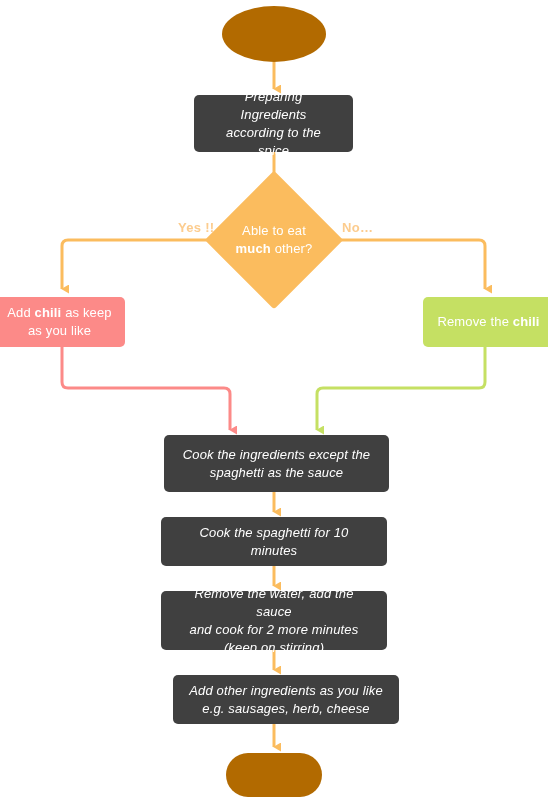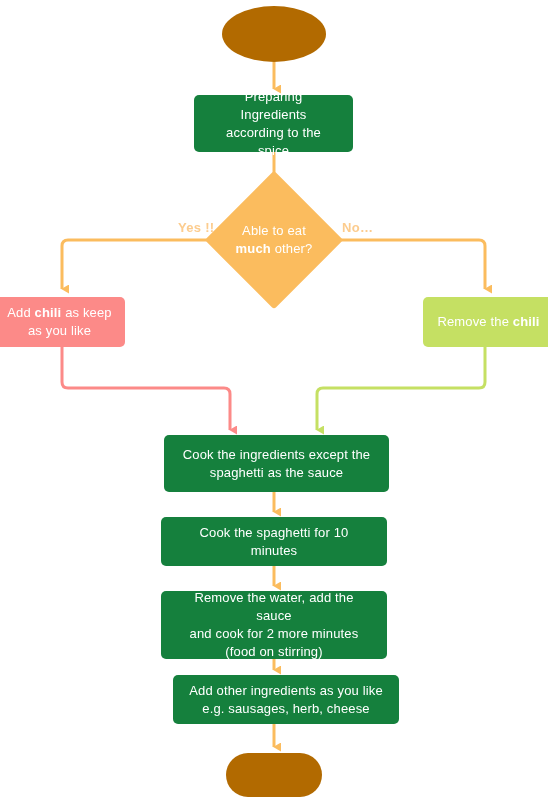--- a/index.html
+++ b/index.html
@@ -40,23 +40,24 @@
   .node-terminal {
     background: #b26a00;
   }
   .node-terminal.oval {
     border-radius: 50%;
   }
   .node-terminal.stadium {
     border-radius: 40px;
   }
   .node-process {
-    background: #15803d;
+    background: #404040;
     border-radius: 5px;
     padding: 6px 16px;
+    font-style: italic;
   }
   .node-pink {
     background: #fc8a88;
     border-radius: 5px;
     padding: 6px 10px;
   }
   .node-green {
     background: #c5e063;
     border-radius: 5px;
     padding: 6px 10px;
@@ -178,25 +179,25 @@
       <span>spaghetti as the sauce</span>
     </div>
   </div>
 
   <div class="node node-process" style="left:161px; top:517px; width:226px; height:49px;">
     <div>
       <span>Cook the spaghetti for 10 minutes</span>
     </div>
   </div>
 
-  <div class="node node-process" style="left:161px; top:591px; width:226px; height:68px;justify-content:flex-end;">
+  <div class="node node-process" style="left:161px; top:591px; width:226px; height:59px;justify-content:flex-end;">
     <div>
       <span>Remove the water, add the sauce</span><br>
       <span>and cook for 2 more minutes</span><br>
-      <span>(food on stirring)</span>
+      <span>(keep on stirring)</span>
     </div>
   </div>
 
   <div class="node node-process" style="left:161px; top:675px; width:226px; height:49px;margin-left:12px;">
     <div>
       <span>Add other ingredients as you like</span><br>
       <span>e.g. sausages, herb, cheese</span>
     </div>
   </div>
 

